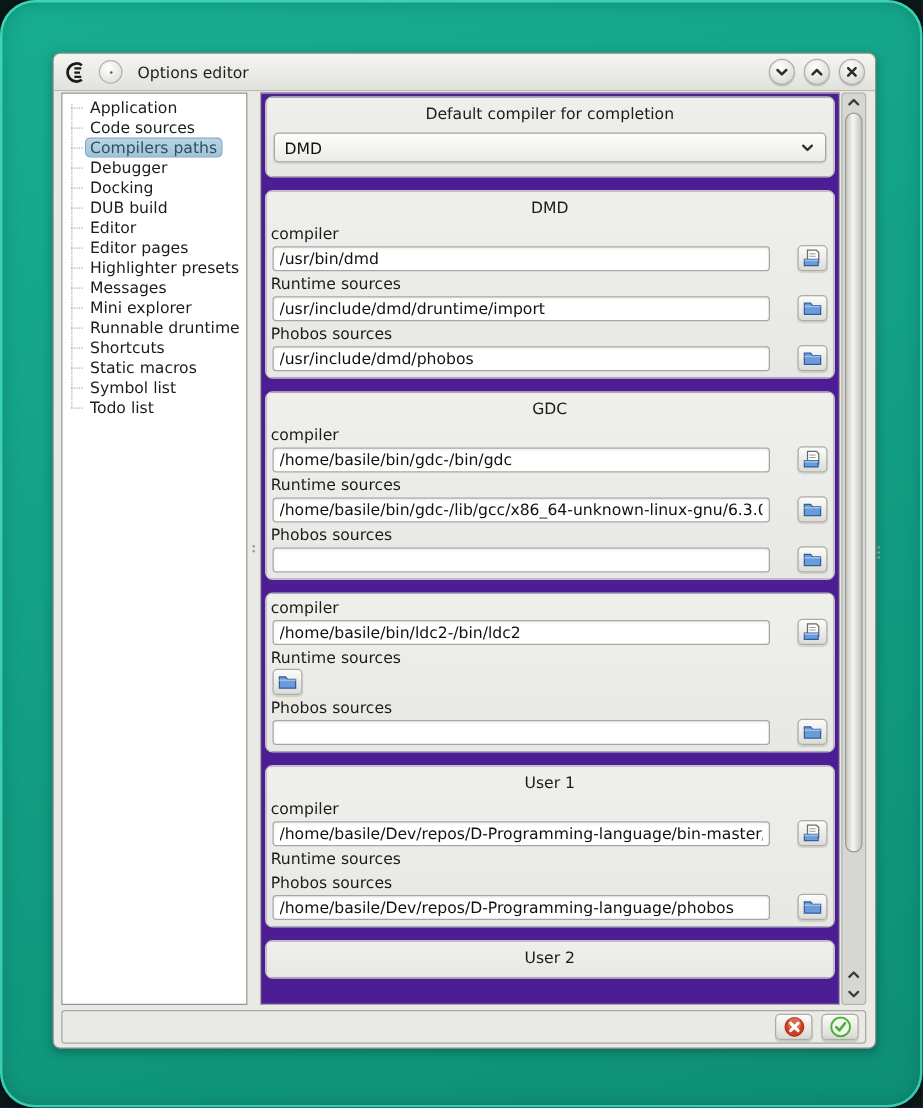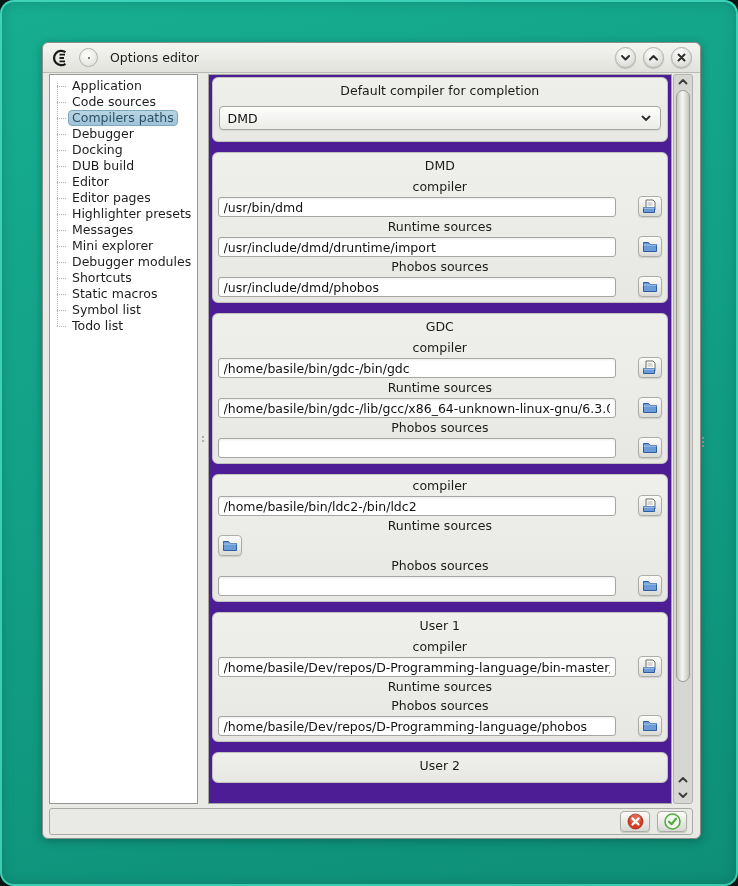--- a/index.html
+++ b/index.html
@@ -1,18 +1,18 @@
 <!DOCTYPE html>
 <html><head>
 <meta charset="utf-8">
 <style>
   * { margin:0; padding:0; box-sizing:border-box; }
   html,body { width:738px; height:886px; overflow:hidden;
     font-family:"DejaVu Sans","Liberation Sans",sans-serif; background:#0c1b18; }
-  .frame { position:absolute; inset:0; border-radius:14px;
+  .frame { position:absolute; inset:0; border-radius:28px;
     background:linear-gradient(160deg,#17ad90 0%,#12a086 45%,#0e8e76 100%);
     box-shadow: inset 0 0 0 2px rgba(84,241,214,.65), inset 0 0 14px rgba(0,70,58,.35), 0 0 10px rgba(0,0,0,.6); }
   .window { position:absolute; left:42px; top:42px; width:659px; height:797px;
     background:#e9e9e5; border:1px solid #8f8f8a; border-radius:6px;
     box-shadow:0 2px 8px rgba(0,40,32,.35); display:flex; flex-direction:column; }
   
   .titlebar { height:30px; display:flex; align-items:center; padding:0 8px; gap:8px;
     background:linear-gradient(#f4f4f1,#e2e2dd); border-bottom:1px solid #b9b9b4;
     border-radius:6px 6px 0 0; }
   .logo { width:20px; height:18px; flex:0 0 auto; }
@@ -44,22 +44,22 @@
   .splitter { width:10px; position:relative; }
   .splitter .grip { position:absolute; left:4px; top:50%; margin-top:-5px; }
   .grip i, .edge-grip i { display:block; width:2px; height:2px; border-radius:50%;
     background:#9a9a95; margin:2px 0; }
   
   .panel { width:466px; background:#4c1d95; border:1px solid #a5a5a0;
     overflow:hidden; padding:2px 2px 0 2px; position:relative; }
   .group { background:linear-gradient(#efefeb,#e7e7e3); border:1px solid #c2c2bd;
     border-radius:6px; margin:0 1px 10px 1px; padding:1px 4px 5px 4px; }
   .group-title { height:23px; line-height:23px; text-align:center; font-size:12.5px; color:#1b1b1b; }
-  .field-label { height:19px; line-height:19px; text-align:center; font-size:12.5px; color:#1b1b1b; }
-  .field-row { display:flex; align-items:flex-end; gap:22px; height:21px; padding:0 1px; }
+  .field-label { height:19px; line-height:19px; font-size:12.5px; color:#1b1b1b; }
+  .field-row { display:flex; align-items:center; gap:22px; height:21px; padding:0 1px; }
   .path-input { flex:1 1 auto; height:20px; border:1px solid #a6a6a2; border-radius:3px;
     background:#fff; font-family:"DejaVu Sans","Liberation Sans",sans-serif;
     font-size:12.5px; color:#111; padding:0 5px;
     box-shadow:inset 0 1px 2px rgba(0,0,0,.08); }
   .mini-btn { flex:0 0 auto; width:24px; height:21px; border:1px solid #adada8; border-radius:4px;
     background:linear-gradient(#fbfbf9,#dcdcd7); display:flex; align-items:center;
     justify-content:center; cursor:pointer; box-shadow:0 1px 1px rgba(0,0,0,.12); }
   .combo { height:24px; margin:4px 2px 6px 2px; border:1px solid #a6a6a2; border-radius:4px;
     background:linear-gradient(#fdfdfc,#ebebe7); display:flex; align-items:center;
     padding:0 8px; font-size:12.5px; color:#111; cursor:pointer;
@@ -121,21 +121,21 @@
             <div class="tree-item"><span class="lbl">Code sources</span></div>
             <div class="tree-item selected"><span class="lbl">Compilers paths</span></div>
             <div class="tree-item"><span class="lbl">Debugger</span></div>
             <div class="tree-item"><span class="lbl">Docking</span></div>
             <div class="tree-item"><span class="lbl">DUB build</span></div>
             <div class="tree-item"><span class="lbl">Editor</span></div>
             <div class="tree-item"><span class="lbl">Editor pages</span></div>
             <div class="tree-item"><span class="lbl">Highlighter presets</span></div>
             <div class="tree-item"><span class="lbl">Messages</span></div>
             <div class="tree-item"><span class="lbl">Mini explorer</span></div>
-            <div class="tree-item"><span class="lbl">Debugger modules</span></div>
+            <div class="tree-item"><span class="lbl">Runnable druntime</span></div>
             <div class="tree-item"><span class="lbl">Shortcuts</span></div>
             <div class="tree-item"><span class="lbl">Static macros</span></div>
             <div class="tree-item"><span class="lbl">Symbol list</span></div>
             <div class="tree-item"><span class="lbl">Todo list</span></div>
           </div>
       </div>
 
       <div class="splitter">
         <span class="grip">
             <i></i>

